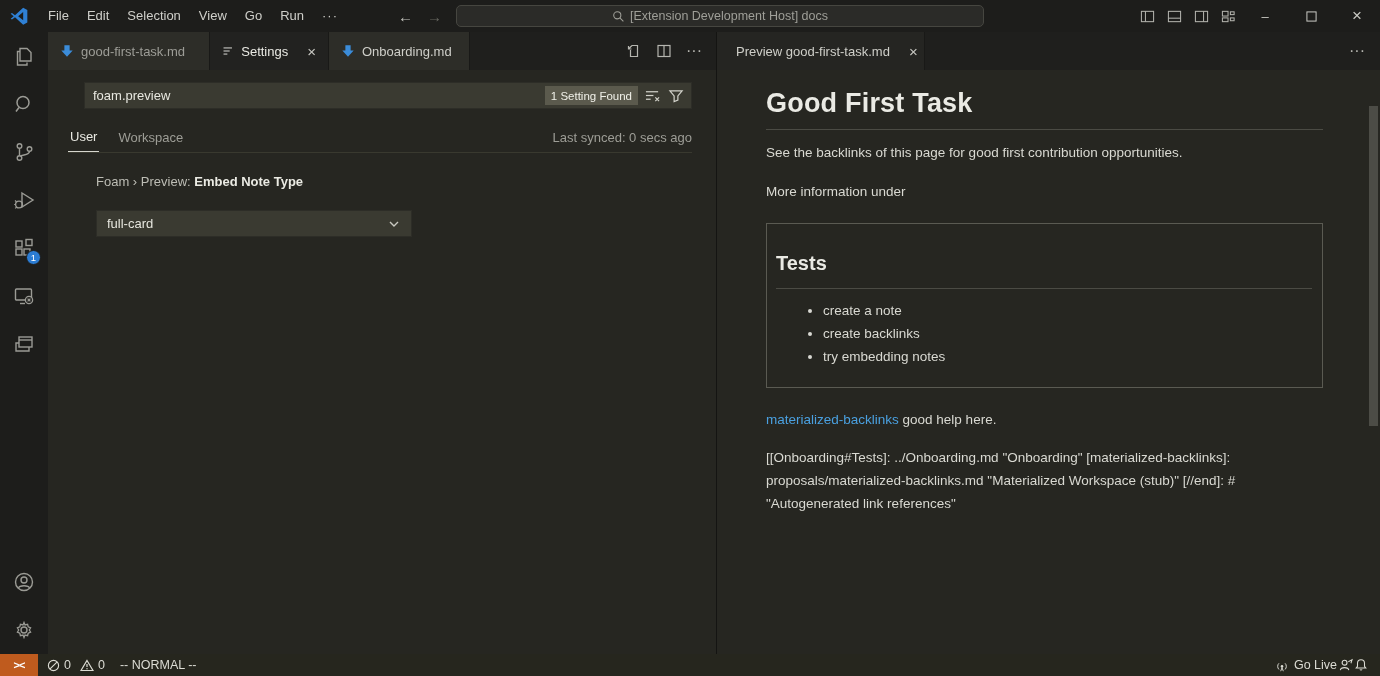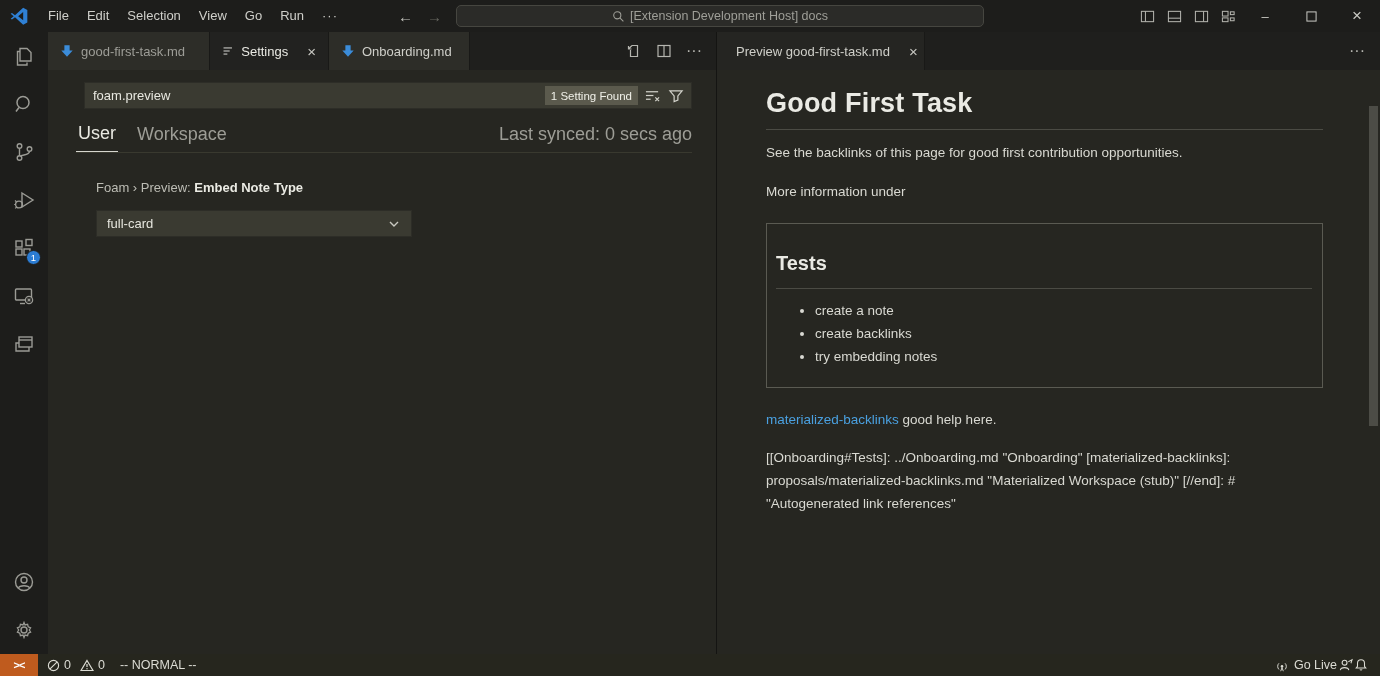--- a/index.html
+++ b/index.html
@@ -49,44 +49,44 @@
   .mdicon { color:#3b8cd9; }
 
   
   .settings { position:absolute; left:0; right:0; top:38px; bottom:0; }
   .set-search { position:absolute; left:36px; right:24px; top:12px; height:27px; background:#3a3a31;
     border:1px solid #2d2d27; display:flex; align-items:center; }
   .set-search .query { color:#e8e8e0; font-size:13px; padding-left:8px; }
   .set-badge { margin-left:auto; background:#5b5a4d; color:#f0f0e8; font-size:11.5px; height:19px;
     display:flex; align-items:center; padding:0 6px; margin-right:6px; }
   .set-ico { color:#d2d2ca; margin-right:7px; display:flex; align-items:center; }
-  .scope-row { position:absolute; left:28px; right:24px; top:50px; height:33px;
-    border-bottom:1px solid #39392f; display:flex; align-items:flex-end; font-size:18px; }
+  .scope-row { position:absolute; left:20px; right:24px; top:50px; height:33px;
+    border-bottom:1px solid #39392f; display:flex; align-items:flex-end; font-size:13px; }
   .scope { padding:0 2px 7px; margin-right:17px; color:#e9e9e2; }
   .scope.active { border-bottom:1px solid #d6d6cf; }
   .scope.idle { color:#9d9d96; }
   .last-synced { margin-left:auto; color:#9d9d96; padding-bottom:7px; }
-  .setting-title { position:absolute; left:48px; top:110px; font-size:13px; color:#bdbdb5; }
+  .setting-title { position:absolute; left:48px; top:104px; font-size:13px; color:#bdbdb5; }
   .setting-title b { color:#ebebe4; font-weight:700; }
   .setting-select { position:absolute; left:48px; top:140px; width:316px; height:27px; background:#3a3a31;
     border:1px solid #2d2d27; color:#e6e6de; font-size:13px; display:flex; align-items:center; padding:0 10px; }
   .setting-select .chev { margin-left:auto; color:#c9c9c1; }
 
   
   .preview { position:absolute; left:0; right:0; top:38px; bottom:0; overflow:hidden; }
   .pv-inner { margin:10px 57px 0 49px; color:#d9d9d2; }
   .pv-inner h1 { font-size:27px; font-weight:600; color:#eaeae4; letter-spacing:0.2px;
     padding:8px 0 10px; border-bottom:1px solid #4b4b44; margin-bottom:13px; }
   .pv-p { font-size:13.5px; line-height:19px; margin-top:13px; }
   .pv-p + .pv-p { margin-top:20px; }
   .pv-card { border:1px solid #5a5a52; margin-top:22px; padding:14px 10px 16px 9px; }
   .pv-card h2 { font-size:20px; font-weight:600; color:#eaeae4; padding:14px 0 13px;
     border-bottom:1px solid #4b4b44; }
   .pv-card ul { margin:13px 0 5px; padding-left:31px; }
-  .pv-card li { font-size:13.5px; margin:6px 8px; line-height:17px; }
+  .pv-card li { font-size:13.5px; margin:6px 16px; line-height:17px; }
   .pv-link-line { font-size:13.5px; margin-top:24px; }
   .pv-link { color:#4aa0e0; cursor:pointer; }
   .pv-refs { margin-top:19px; font-size:13.5px; line-height:23px; }
   .pv-scrollbar { position:absolute; right:2px; top:36px; width:9px; height:320px; background:#4c4c46; }
   .right-actions { margin-left:auto; display:flex; align-items:center; padding-right:15px; color:#b5b5af; }
 
   
   .statusbar { position:absolute; left:0; right:0; bottom:0; height:22px; background:#26261e;
     display:flex; align-items:center; color:#dcdcd4; font-size:12.5px; }
   .sb-remote { width:38px; height:22px; background:#bf5b1e; color:#fff; display:flex;

